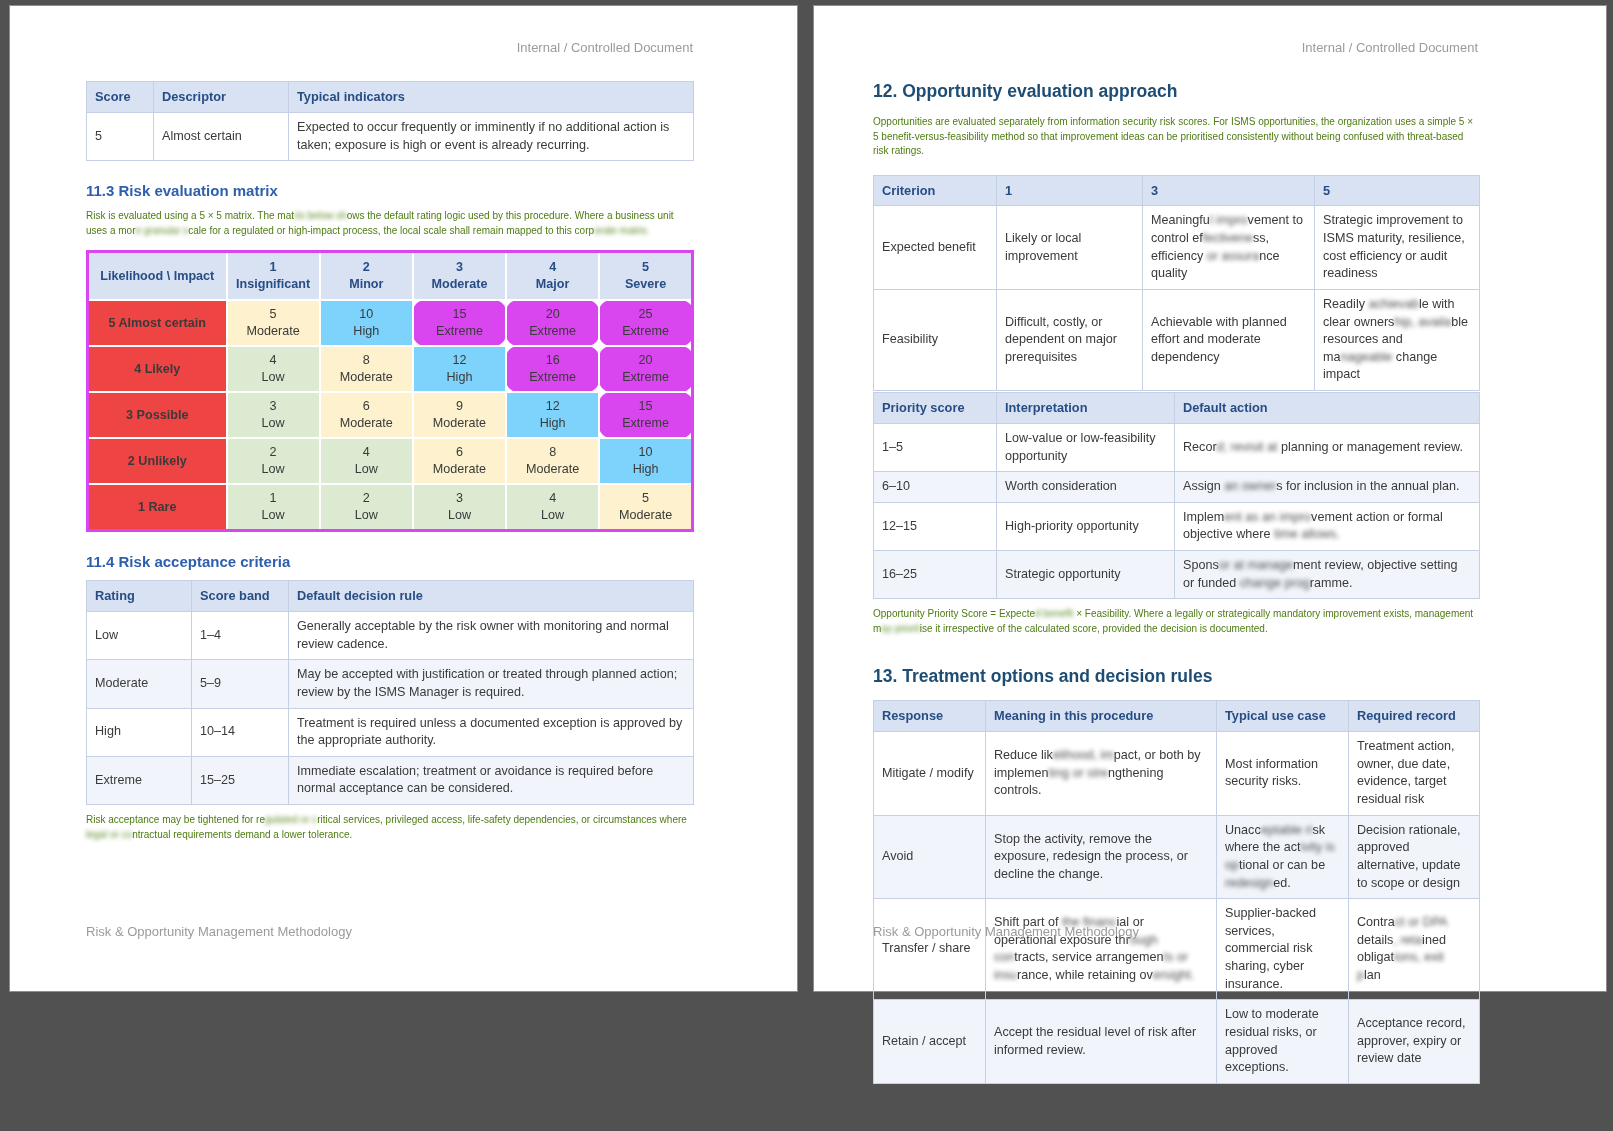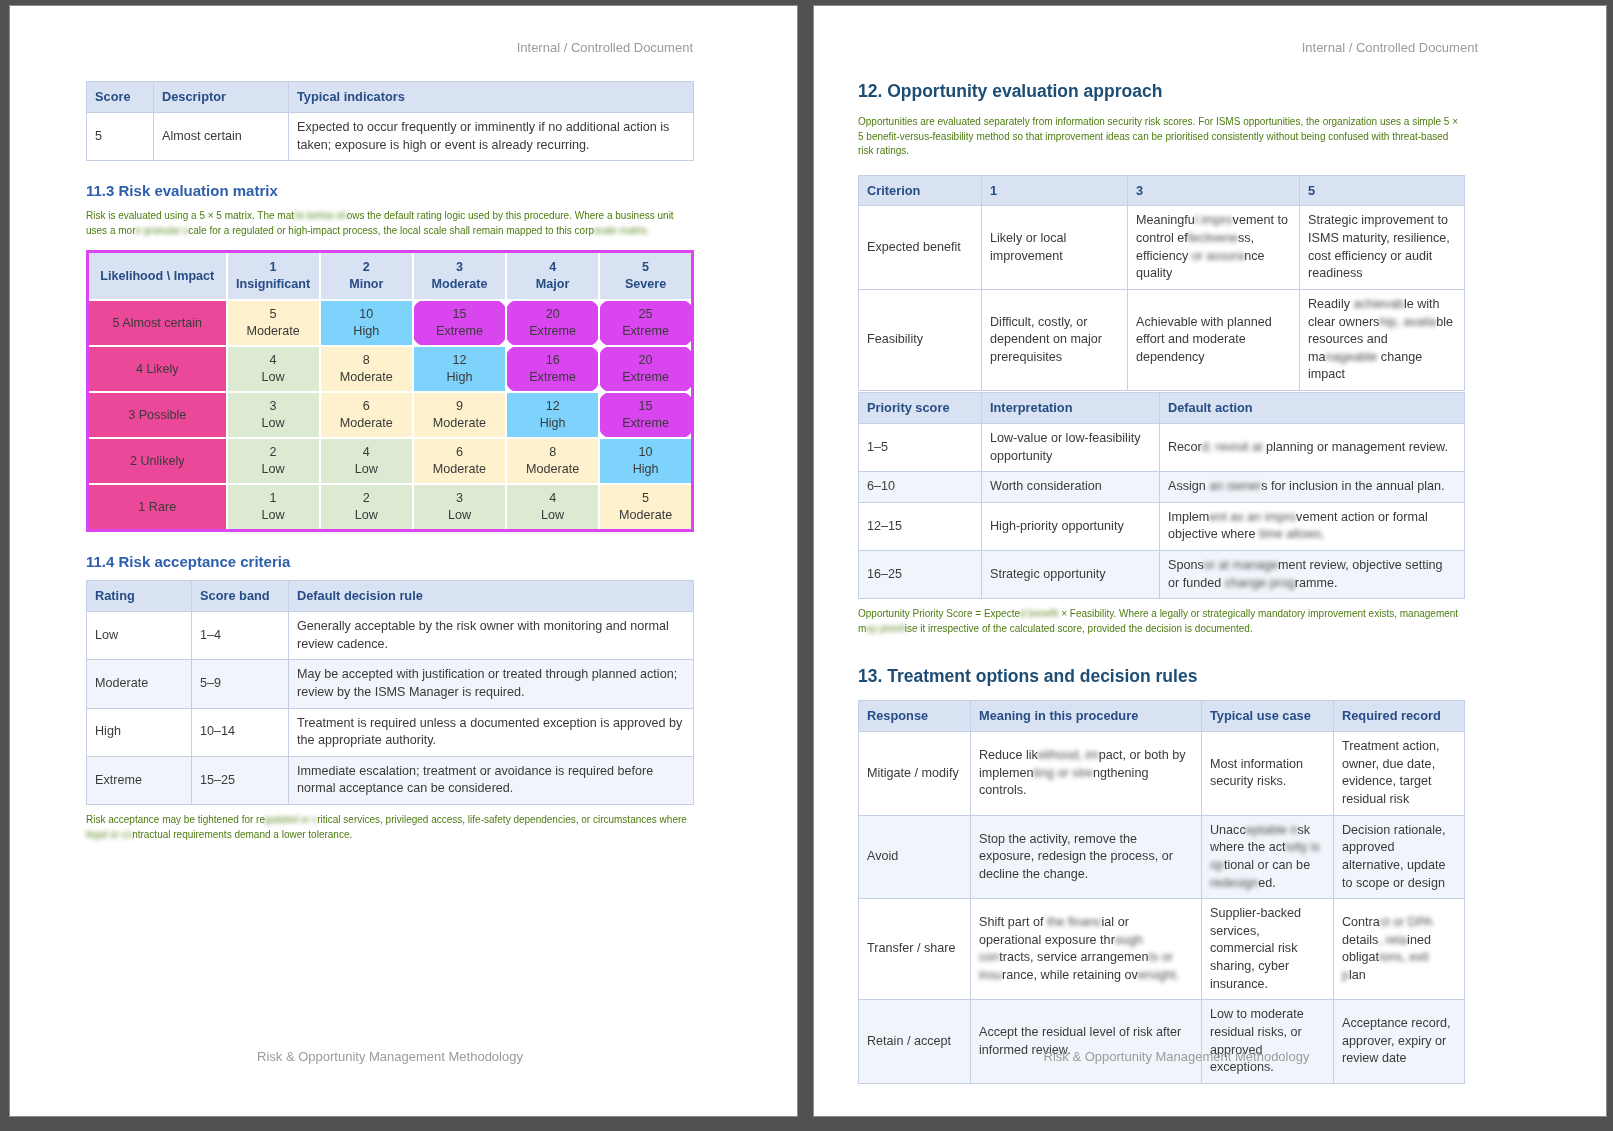--- a/index.html
+++ b/index.html
@@ -1,51 +1,51 @@
 <!DOCTYPE html>
 <html><head>
 <meta charset="utf-8">
 <style>
   html,body{margin:0;padding:0;background:#515151;}
   .canvas{position:relative;width:1613px;height:1131px;background:#515151;overflow:hidden;
           font-family:"Liberation Sans",sans-serif;}
-  .page{position:absolute;top:5px;height:1112px;background:#ffffff;border:1px solid #8d8d8d;box-sizing:border-box;}
+  .page{position:absolute;top:5px;height:987px;background:#ffffff;border:1px solid #8d8d8d;box-sizing:border-box;}
   .page-left{left:9px;width:789px;}
   .page-right{left:813px;width:794px;}
 
   .doc-header{position:absolute;top:34px;font-size:13px;color:#9b9b9b;}
   .page-left .doc-header{right:104px;}
   .page-right .doc-header{right:128px;}
 
-  .doc-footer{position:absolute;bottom:52px;text-align:center;font-size:13px;color:#9b9b9b;}
+  .doc-footer{position:absolute;bottom:52px;font-size:13px;color:#9b9b9b;}
   .page-left .doc-footer{left:76px;width:608px;}
   .page-right .doc-footer{left:59px;width:607px;}
 
   .content{position:absolute;top:75px;}
   .page-left .content{left:76px;width:608px;}
-  .page-right .content{left:44px;width:607px;}
+  .page-right .content{left:59px;width:607px;}
 
   .h1{color:#1d4d74;font-size:17.5px;font-weight:bold;margin:0 0 13px 0;}
   .h2{color:#2e5fad;font-size:15px;font-weight:bold;margin:21px 0 10px 0;}
   .para{font-size:10px;color:#4d7c0f;line-height:1.45;margin:0 0 12px 0;}
 
   table{border-collapse:collapse;width:100%;table-layout:fixed;}
   .doc-table{margin:0 0 2px 0;}
   .doc-table th,.doc-table td{border:1px solid #c6d0e4;padding:6px 8px;font-size:12.6px;line-height:1.4;
       color:#3a3a3a;vertical-align:middle;text-align:left;word-wrap:break-word;}
   .doc-table th{background:#d9e2f3;color:#274d85;font-weight:bold;font-size:12.8px;}
   .banded tbody tr:nth-child(even) td{background:#f1f5fb;}
   .c-center{text-align:center;}
   #priority-table{margin-top:-1px;}
 
   .matrix{border:3px solid #d946ef;margin:2px 0 4px 0;}
   .matrix th,.matrix td{border:2px solid #ffffff;text-align:center;vertical-align:middle;
       font-size:12.6px;line-height:1.35;color:#3a3a3a;padding:5px 2px;}
   .matrix thead th{background:#d9e2f3;color:#274d85;font-weight:bold;height:36px;}
-  .matrix tbody th{background:#ec4899;font-weight:normal;height:32px;}
+  .matrix tbody th{background:#ef4444;font-weight:bold;height:32px;}
   .matrix td{height:32px;}
   .lv-Low{background:#dcead2;}
   .lv-Moderate{background:#fdf2cd;}
   .lv-High{background:#7dd3fc;}
   .lv-Extreme{background:#d946ef;border-radius:12px;}
 
   .rx{filter:blur(2.3px);opacity:.9;}
 </style>
 </head>
 <body>

